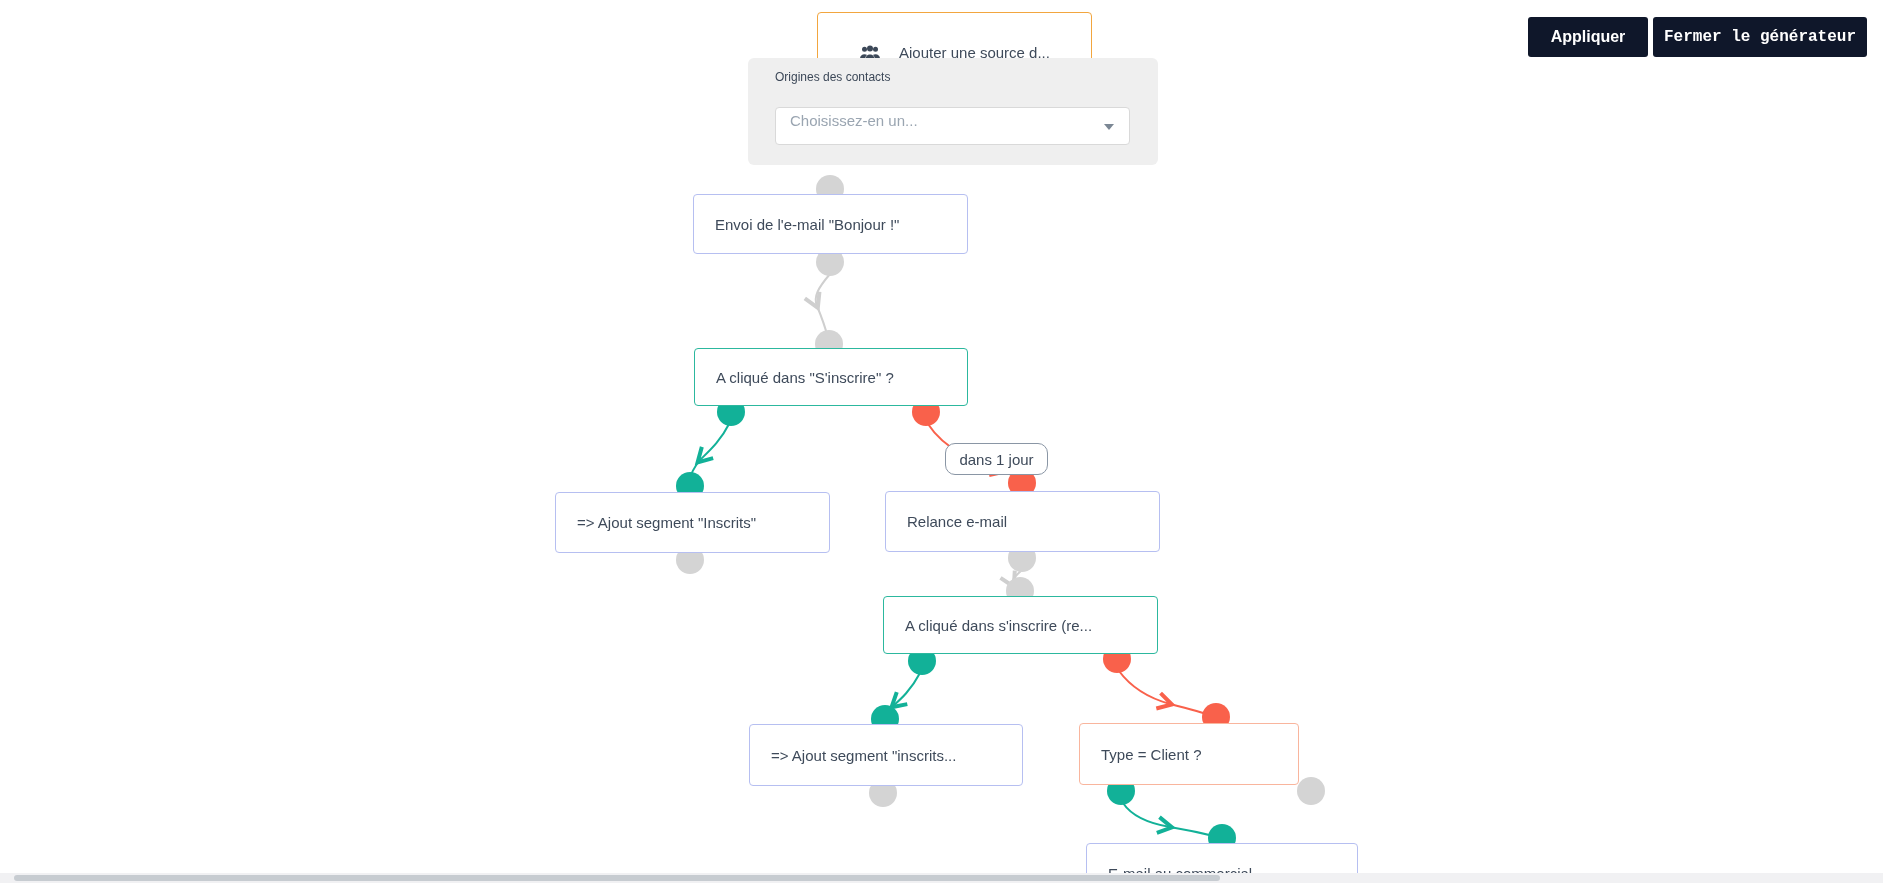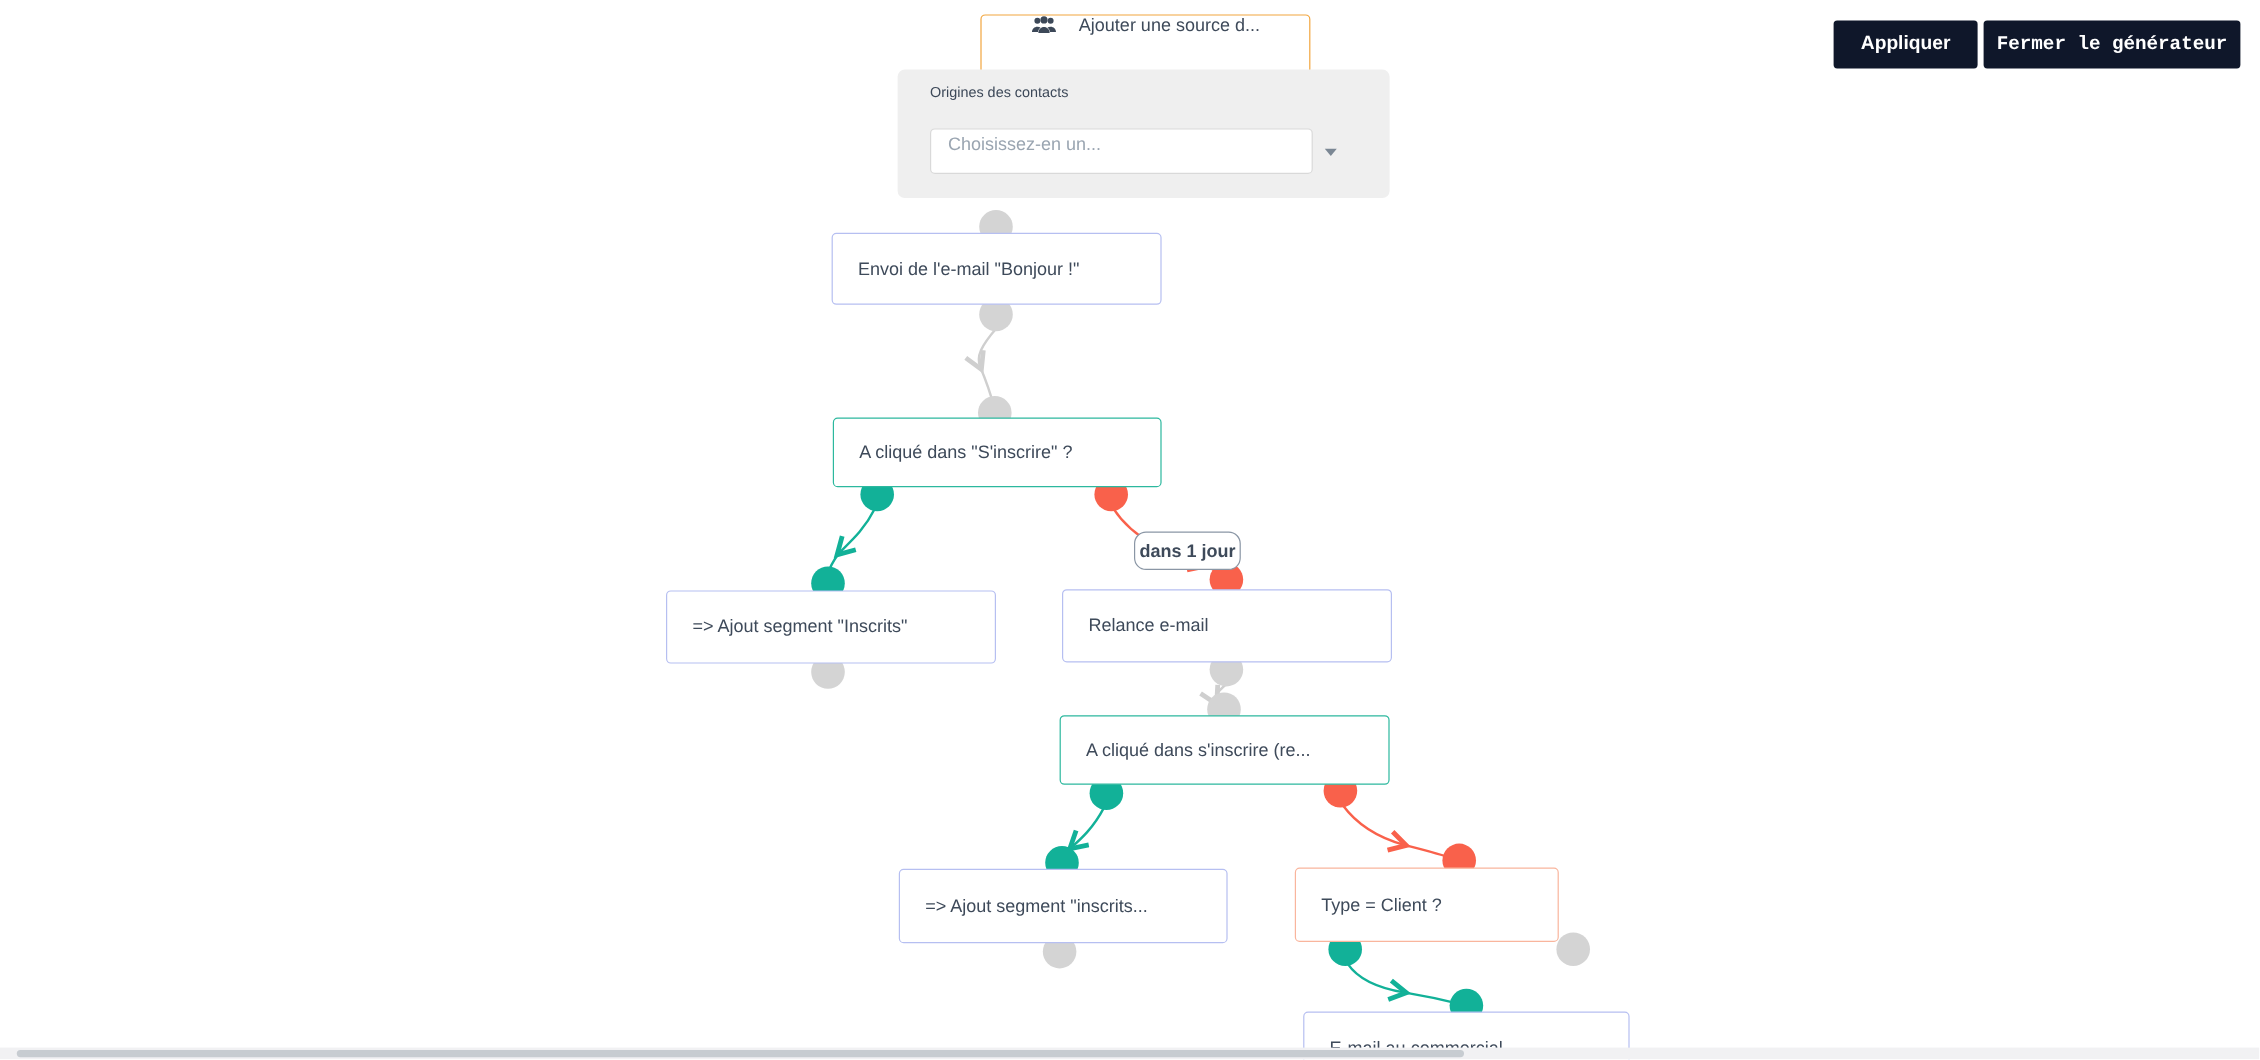--- a/index.html
+++ b/index.html
@@ -24,36 +24,36 @@
     position:absolute;z-index:3;background:#ffffff;
     border:1px solid #8a96a5;border-radius:10px;
     display:flex;align-items:center;justify-content:center;
     font-size:15px;color:#3e4a5a;box-sizing:border-box;cursor:pointer;
   }
 
   
   .add-source{
     position:absolute;z-index:4;background:#ffffff;
     border:1px solid #f2a63f;border-radius:4px;
-    display:flex;align-items:flex-start;justify-content:center;gap:18px;
+    display:flex;align-items:flex-end;justify-content:center;gap:18px;
     font-size:15px;color:#3e4a5a;box-sizing:border-box;cursor:pointer;
   }
   .add-source svg{flex:0 0 auto;}
 
   
   .origins-panel{
     position:absolute;z-index:5;background:#efefef;border-radius:6px;
     box-sizing:border-box;
   }
   .origins-title{
     position:absolute;left:27px;top:12px;
     font-size:12px;color:#3c4858;
   }
   .origin-select{
-    position:absolute;left:27px;top:49px;width:319px;height:38px;
+    position:absolute;left:27px;top:49px;width:355px;height:38px;
     box-sizing:border-box;background:#ffffff;border:1px solid #d9d9d9;border-radius:4px;
     font-family:"Liberation Sans",sans-serif;font-size:15px;color:#3e4a5a;
     padding:0 30px 12px 14px;outline:none;cursor:pointer;
   }
   .origin-select::placeholder{color:#9aa5b1;opacity:1;}
   .select-caret{
     position:absolute;left:356px;top:66px;width:0;height:0;z-index:6;
     border-left:5px solid transparent;border-right:5px solid transparent;
     border-top:6px solid #7b8794;pointer-events:none;
   }
@@ -155,21 +155,21 @@
   </div>
 
   <div class="node node--negative" style="left:1079px;top:723px;width:220px;height:62px;">
     <span>Type = Client ?</span>
   </div>
 
   <div class="node" style="left:1086px;top:843px;width:272px;height:60px;">
     <span>E-mail au commercial</span>
   </div>
 
-  <div class="edge-label" style="left:945px;top:443px;width:89px;height:32px;font-weight:bold;">
+  <div class="edge-label" style="left:945px;top:443px;width:103px;height:32px;">
     <span>dans 1 jour</span>
   </div>
 
   <div class="add-source" style="left:817px;top:12px;width:275px;height:50px;">
     <svg width="22" height="16" viewBox="0 0 22 16" fill="#3c4858">
       <circle cx="5.5" cy="4.2" r="2.5"></circle>
       <circle cx="16.5" cy="4.2" r="2.5"></circle>
       <path d="M1 13.6c0-2.6 2-4.4 4.5-4.4 1 0 1.9.3 2.6.8-1.2 1-1.9 2.2-2 3.6H1z"></path>
       <path d="M21 13.6c0-2.6-2-4.4-4.5-4.4-1 0-1.9.3-2.6.8 1.2 1 1.9 2.2 2 3.6H21z"></path>
       <circle cx="11" cy="3.6" r="3"></circle>

